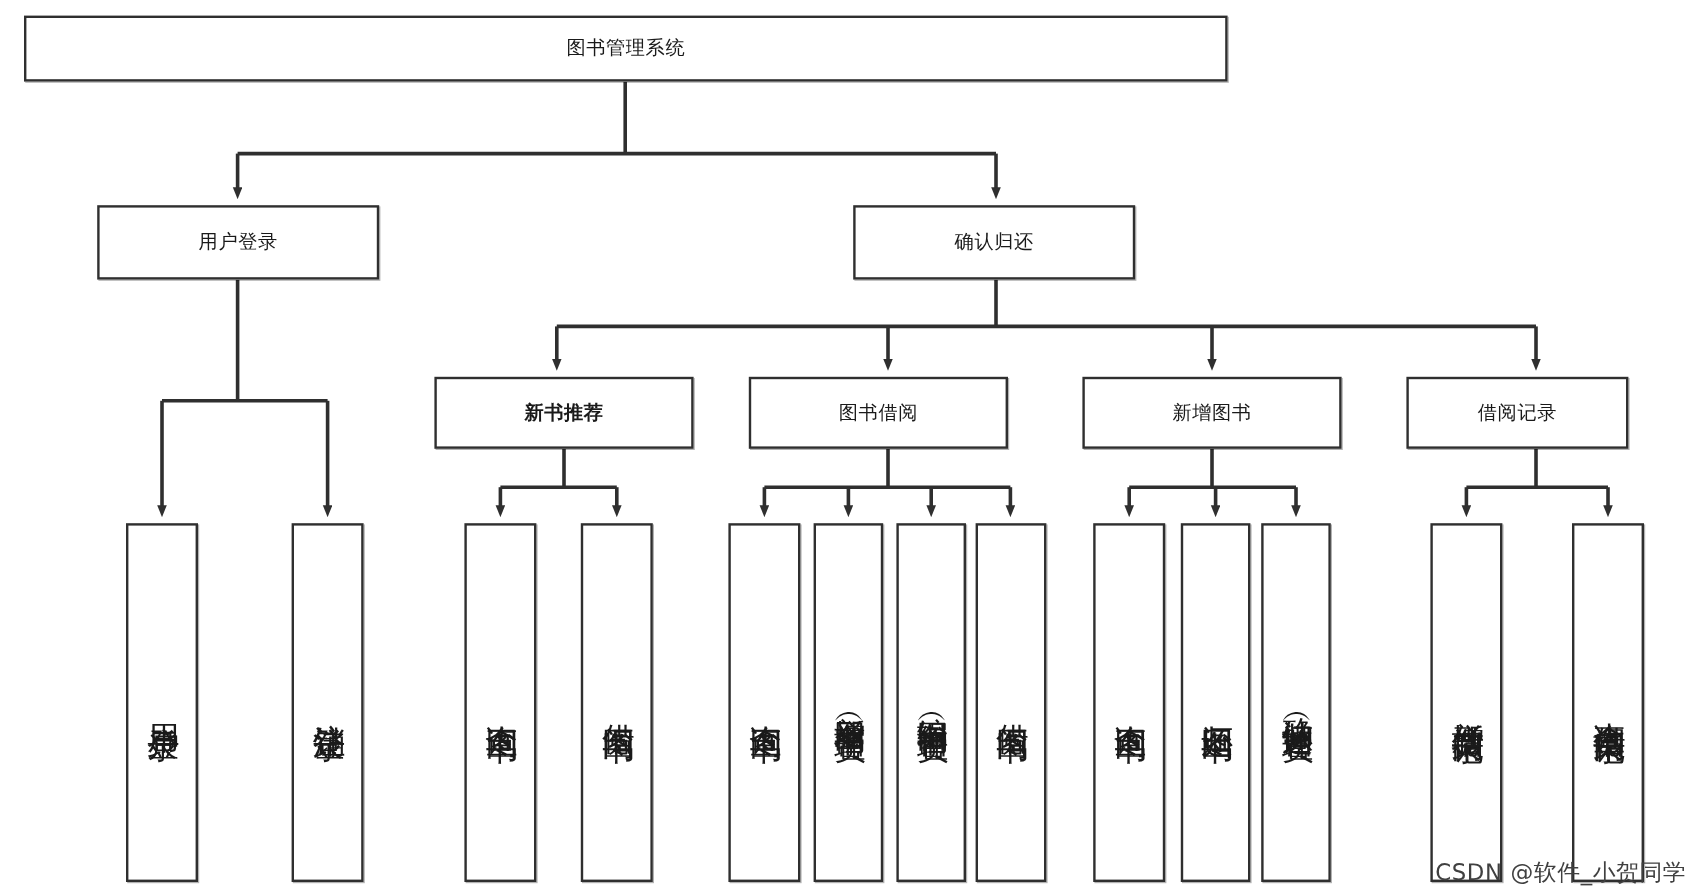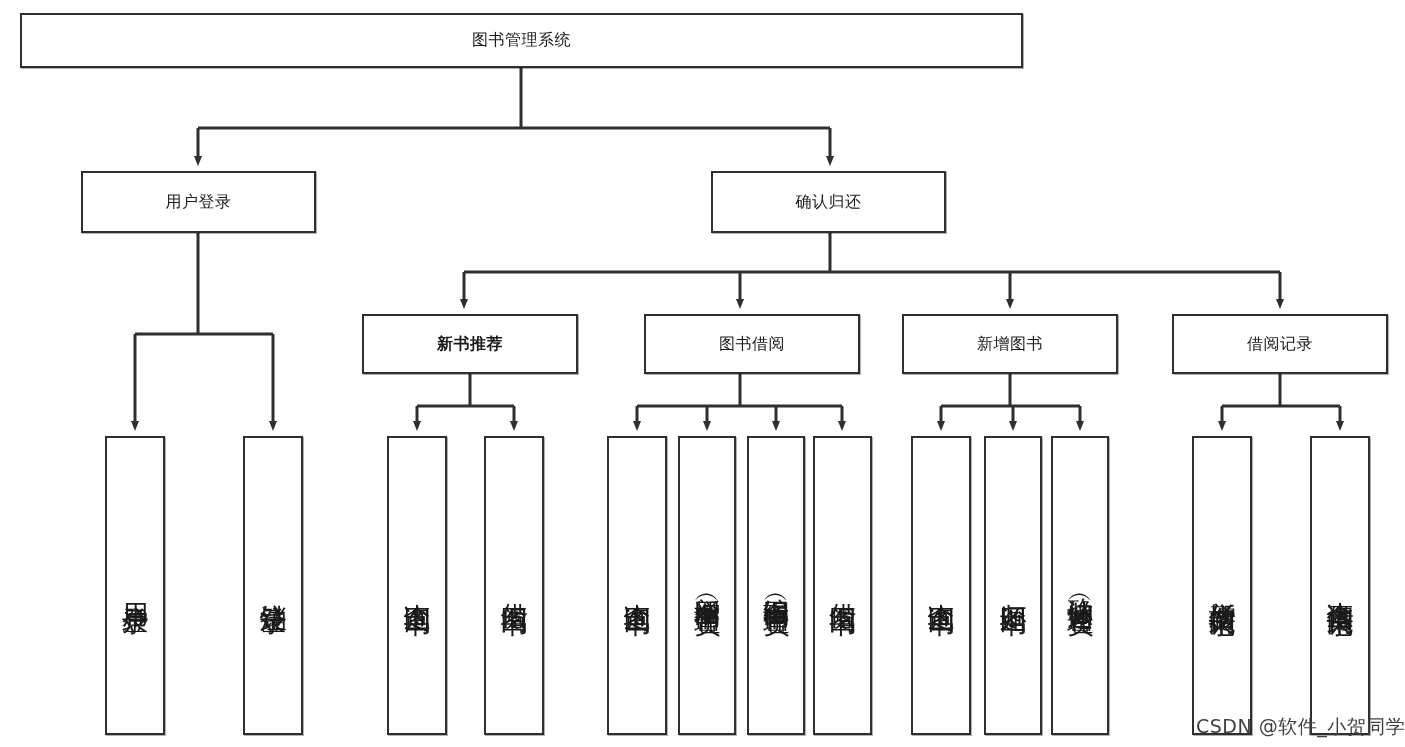--- a/index.html
+++ b/index.html
@@ -134,27 +134,27 @@
   <div class="node horiz" style="left:81px;top:171px;width:235px;height:62px;">
     <span class="label">用户登录</span>
   </div>
   <div class="node horiz" style="left:711px;top:171px;width:235px;height:62px;">
     <span class="label">确认归还</span>
   </div>
 
   <div class="node horiz" style="left:362px;top:314px;width:216px;height:60px;font-weight:bold;">
     <span class="label">新书推荐</span>
   </div>
-  <div class="node horiz" style="left:644px;top:314px;width:216px;height:60px;">
+  <div class="node horiz" style="left:624px;top:314px;width:216px;height:60px;">
     <span class="label">图书借阅</span>
   </div>
   <div class="node horiz" style="left:902px;top:314px;width:216px;height:60px;">
     <span class="label">新增图书</span>
   </div>
-  <div class="node horiz" style="left:1172px;top:314px;width:216px;height:60px;">
+  <div class="node horiz" style="left:1172px;top:314px;width:185px;height:60px;">
     <span class="label">借阅记录</span>
   </div>
 
   <div class="node vert" style="left:105px;top:436px;width:60px;height:299px;">
     <span class="label">用户登录</span>
   </div>
   <div class="node vert" style="left:243px;top:436px;width:60px;height:299px;">
     <span class="label">注销登录</span>
   </div>
 

